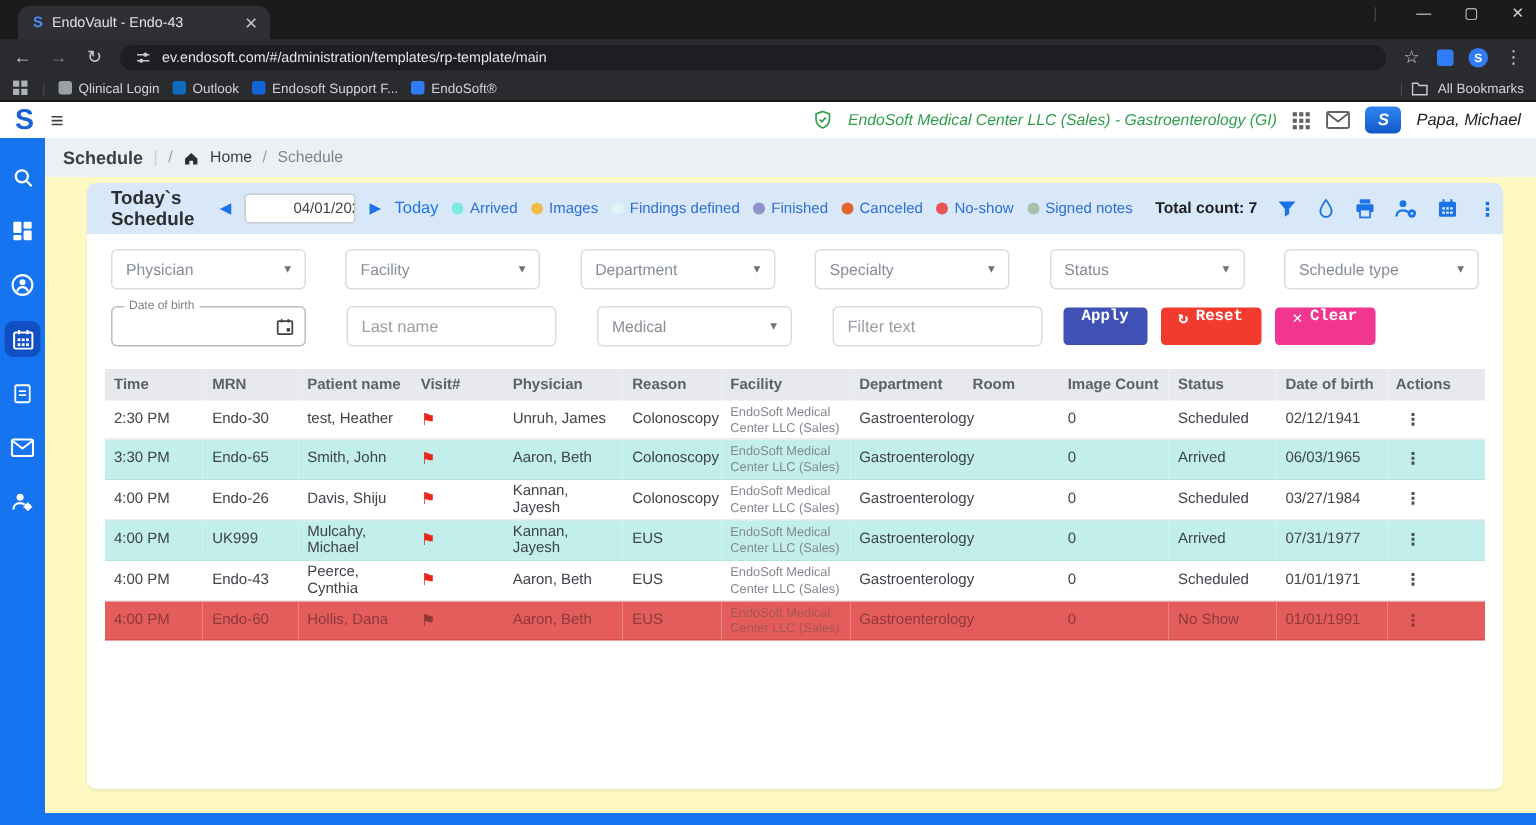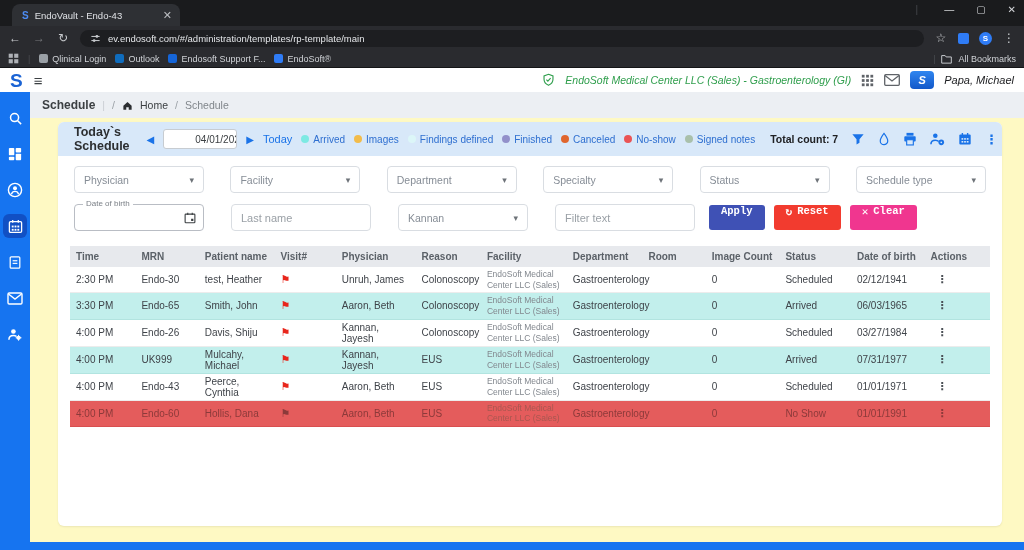--- a/index.html
+++ b/index.html
@@ -409,21 +409,21 @@
                 <span class="dob-label">Date of birth</span>
                 <svg width="12" height="12" viewBox="0 0 16 16">
                     <rect x="1.5" y="2.8" width="13" height="11.5" rx="1" fill="none" stroke="#3c4043" stroke-width="1.5"></rect>
                     <line x1="5" y1="1" x2="5" y2="4" stroke="#3c4043" stroke-width="1.5"></line>
                     <line x1="11" y1="1" x2="11" y2="4" stroke="#3c4043" stroke-width="1.5"></line>
                     <rect x="9.5" y="9" width="3" height="3" fill="#3c4043"></rect>
                   </svg>
               </div>
               <input class="txt-input lastname" placeholder="Last name" style="">
               <div class="sel filter-sel">
-                <span class="sel-label">Kannan</span>
+                <span class="sel-label">Medical</span>
                 <span class="caret">▾</span>
               </div>
               <input class="txt-input filtertext" placeholder="Filter text" style="">
               <button class="btn btn-apply">
                   <span>Apply</span>
                 </button>
               <button class="btn btn-reset">
                   <span class="btn-glyph">↻</span>
                   <span>Reset</span>
                 </button>

